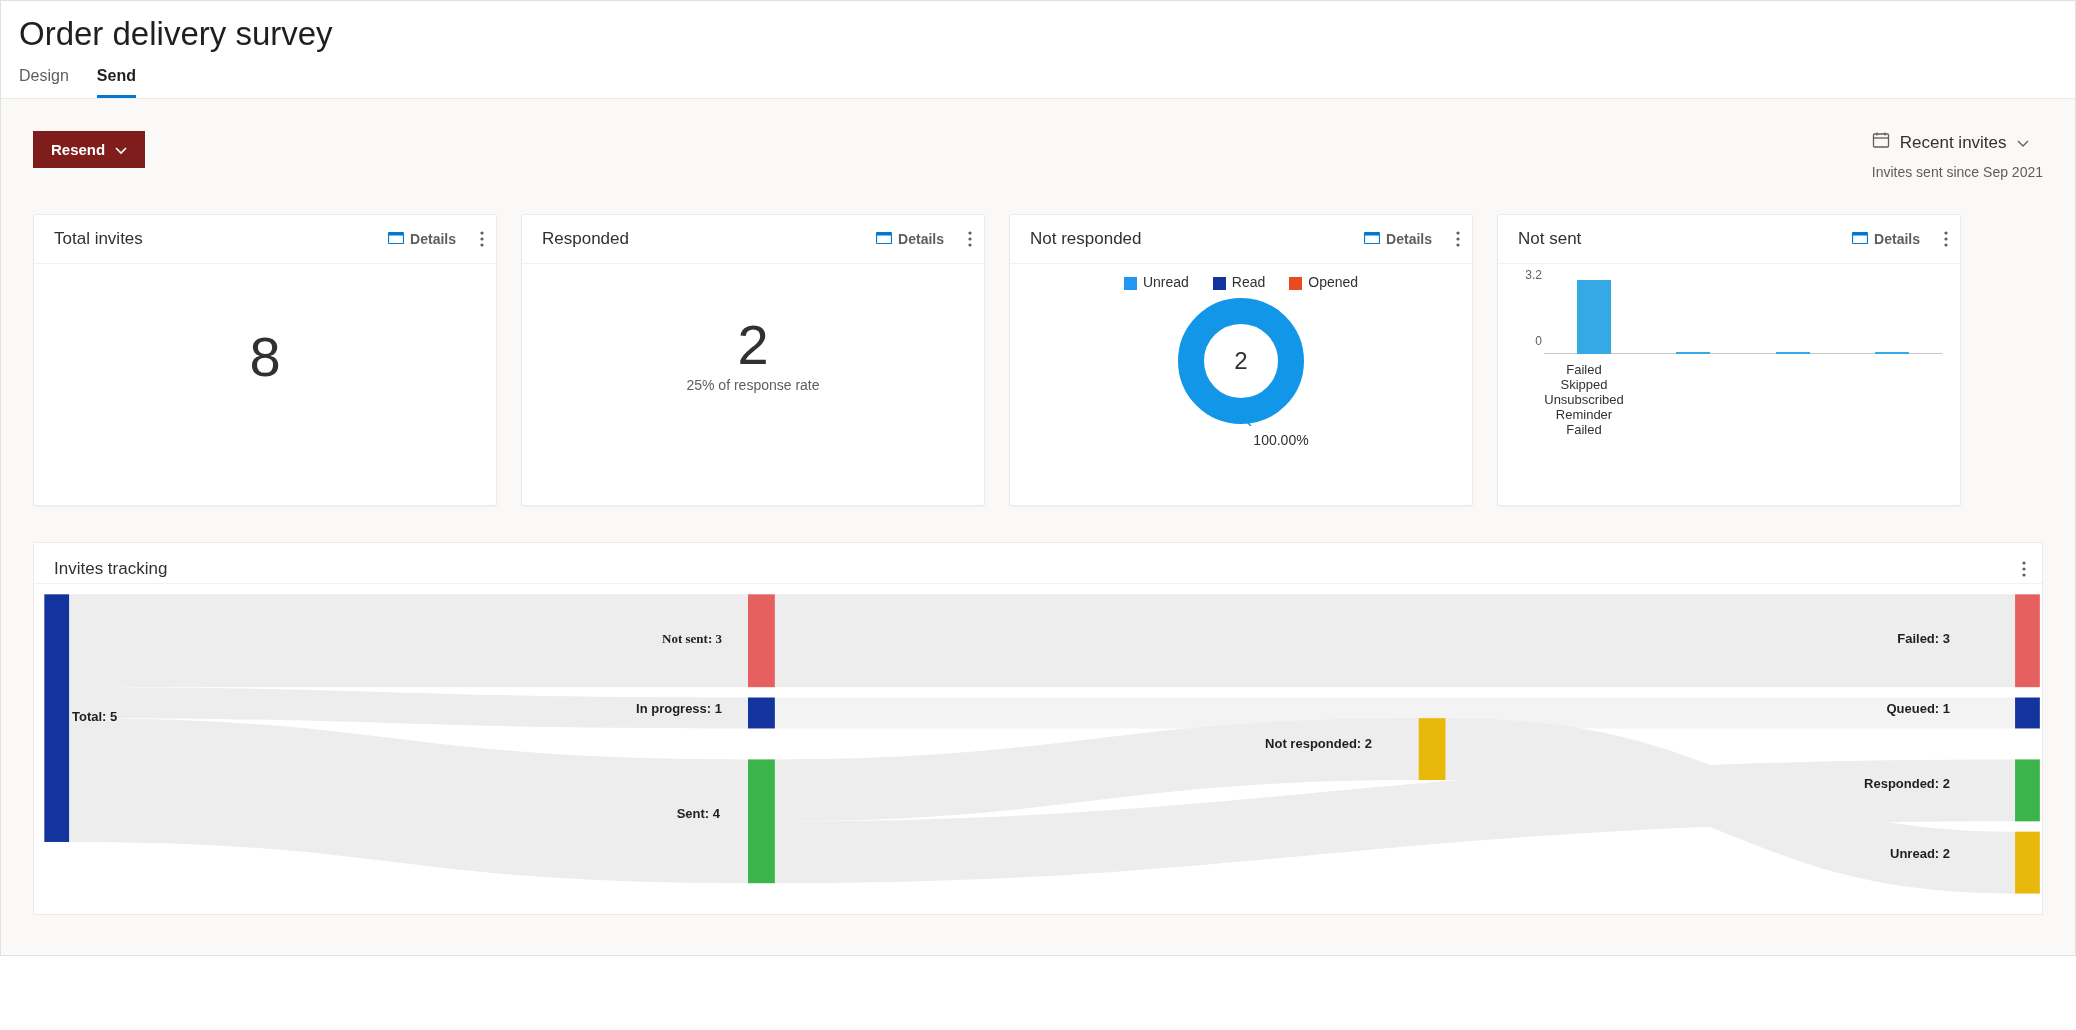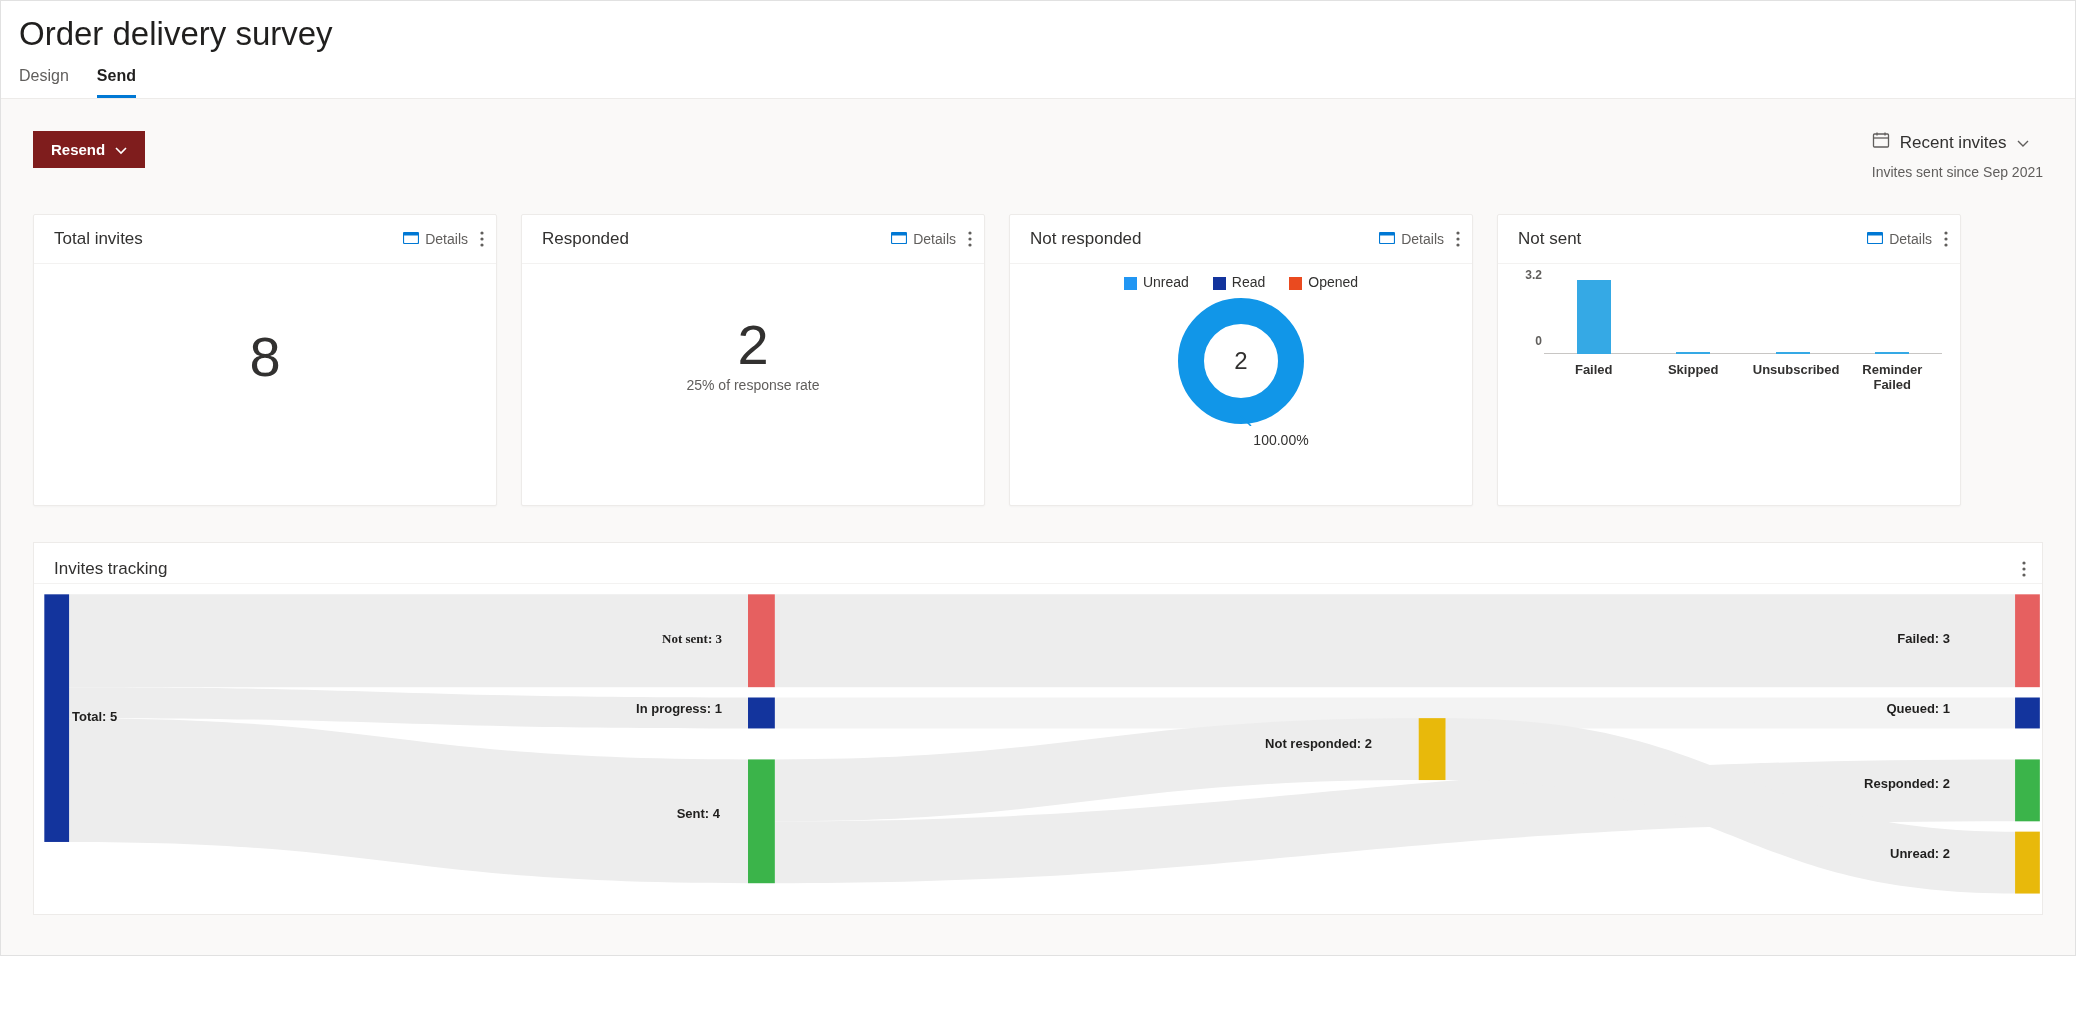--- a/index.html
+++ b/index.html
@@ -14,39 +14,39 @@
   .toolbar { display: flex; justify-content: space-between; align-items: flex-start; margin-bottom: 34px; }
   .resend-btn { background: #7f1d1d; color: #fff; border: none; padding: 10px 18px; font-size: 15px; font-weight: 600; cursor: pointer; display: flex; align-items: flex-end; gap: 10px; }
   .right-toolbar { text-align: right; }
   .recent-invites { display: flex; align-items: center; gap: 10px; font-size: 17px; color: #323130; cursor: pointer; }
   .subtitle { color: #605e5c; font-size: 14px; margin-top: 10px; text-align: right; }
   .cards-row { display: flex; gap: 24px; margin-bottom: 36px; }
   .card { background: #fff; border: 1px solid #edebe9; border-radius: 2px; box-shadow: 0 1px 2px rgba(0,0,0,0.03); overflow: hidden; }
   .card.stat { width: 464px; height: 292px; }
   .card-header { display: flex; align-items: center; justify-content: space-between; padding: 14px 12px 14px 20px; border-bottom: 1px solid #f3f2f1; }
   .card-title { font-size: 17px; color: #323130; }
-  .card-actions { display: flex; align-items: flex-start; gap: 12px; }
+  .card-actions { display: flex; align-items: flex-start; gap: 24px; font-weight: bold; }
   .details-link { display: flex; align-items: center; gap: 6px; color: #605e5c; font-size: 14px; cursor: pointer; }
   .more-icon svg { display:block; }
   .big-number { font-size: 56px; font-weight: 400; text-align: center; margin-top: 60px; }
   .caption { text-align: center; color: #605e5c; font-size: 14px; margin-top: 0px; }
   .donut-area { display:flex; flex-direction:column; align-items:center; padding-top:6px; }
   .legend-row { display:flex; gap:24px; justify-content:center; font-size:14px; color:#323130; margin-bottom:6px; margin-top:4px;}
   .legend-swatch { width:13px; height:13px; display:inline-block; margin-right:6px; vertical-align:middle;}
   .donut { position:relative; width:130px; height:130px; }
   .donut .center { position:absolute; inset:0; display:flex; align-items:center; justify-content:center; font-size:24px; color:#323130;}
   .donut-label { font-size:14px; color:#323130; margin-top:6px; margin-left:80px;}
-  .barchart { padding:10px 18px 4px 20px;font-weight:bold; }
+  .barchart { padding:10px 18px 4px 20px; }
   .bar-axis { position:relative; height:80px; margin-left:26px; }
   .yticks { position:absolute; left:-26px; top:-6px; height:100%; width:24px; font-size:12px; color:#605e5c; display:flex; flex-direction:column; justify-content:space-between; align-items:flex-end;}
   .baseline { position:absolute; bottom:0; left:0; right:0; height:1px; background:#c8c6c4;}
   .bars { position:absolute; bottom:0; left:0; right:0; display:flex; justify-content:space-around; align-items:flex-end; height:100%;}
   .barcol { width:44px; display:flex; justify-content:center; align-items:flex-end; height:100%;}
   .bar { width:34px; background:#35a9e5; }
-  .bar-labels { margin-left:26px; display:flex; justify-content:space-around; font-size:13px; color:#323130; padding-top:8px;}
+  .bar-labels { margin-left:26px; display:flex; justify-content:space-around; font-size:13px; color:#323130; padding-top:8px;flex-direction:column;}
   .bar-label { width:80px; text-align:center; }
 
   .tracking-card { width: 100%; background:#fff; border:1px solid #edebe9; }
   .tracking-header { display:flex; justify-content:space-between; align-items:center; padding:16px 16px 4px 20px; border-bottom:1px solid #f3f2f1;}
   .sankey-wrap { position:relative; height:330px; }
   .sankey-svg { position:absolute; inset:0; }
   .node-label { position:absolute; font-size:13px; font-weight:700; color:#201f1e; white-space:nowrap; }
   .node-label.right { text-align:right; }
   .chev { display:inline-block; }
 </style>

